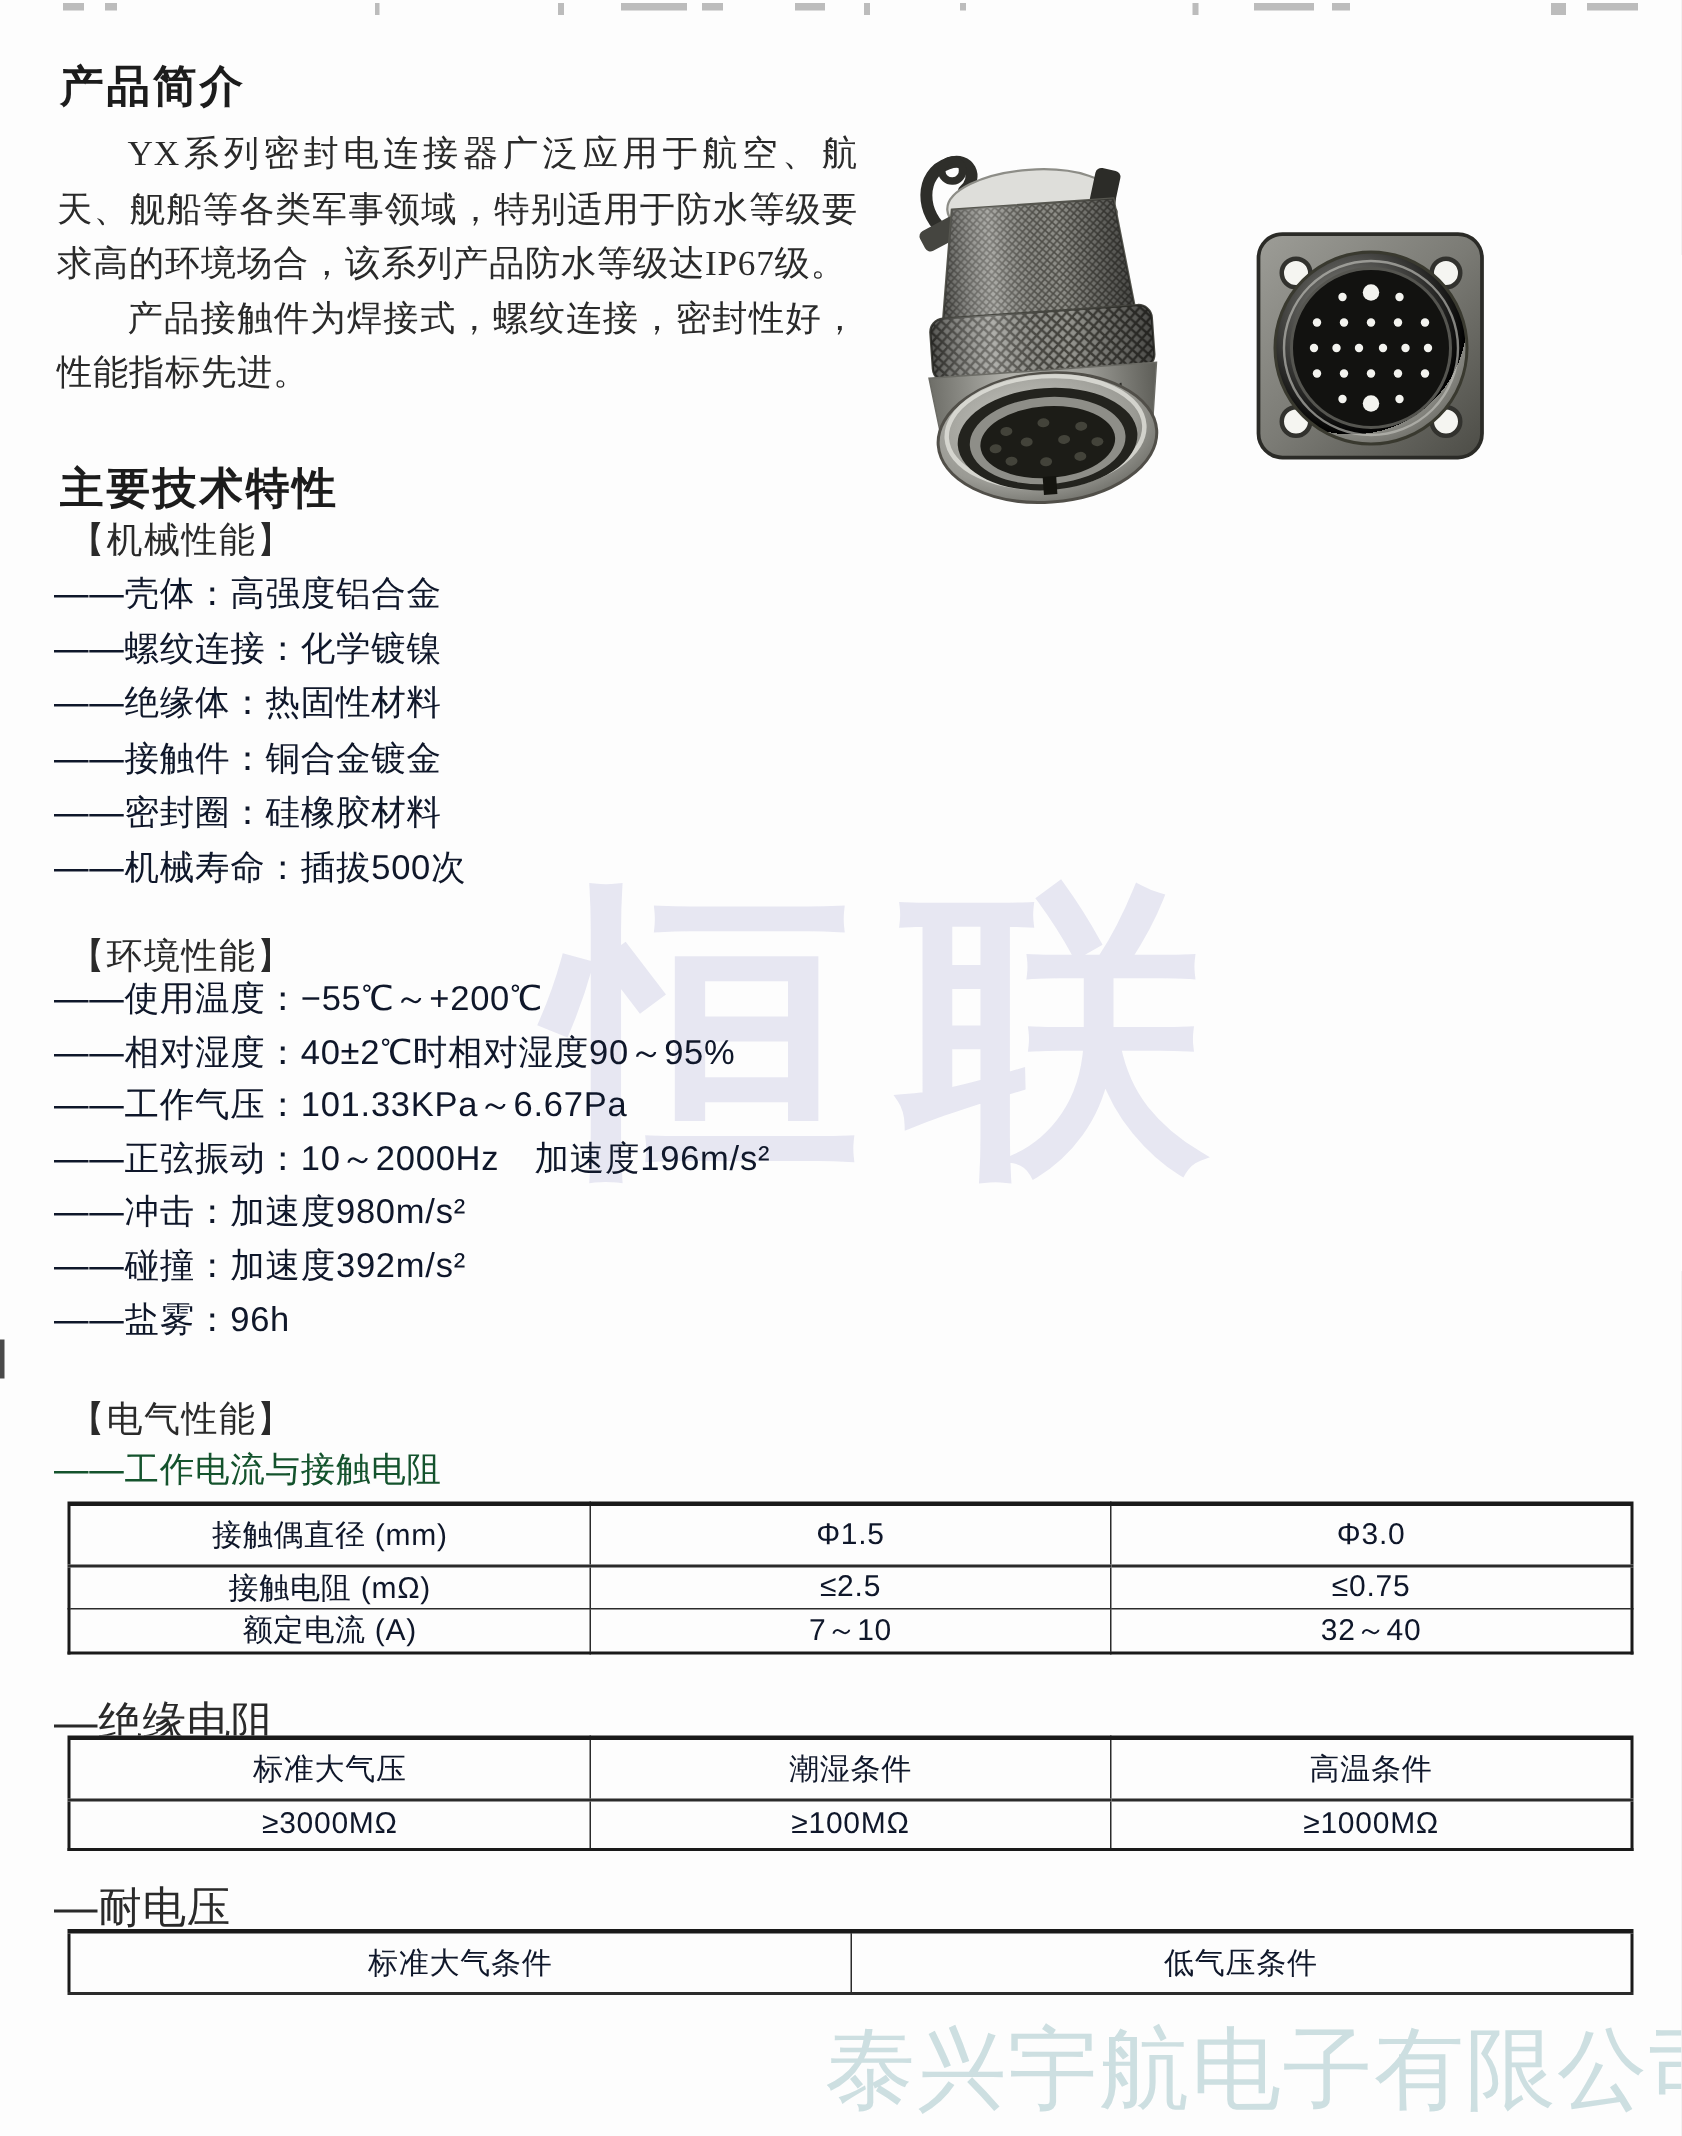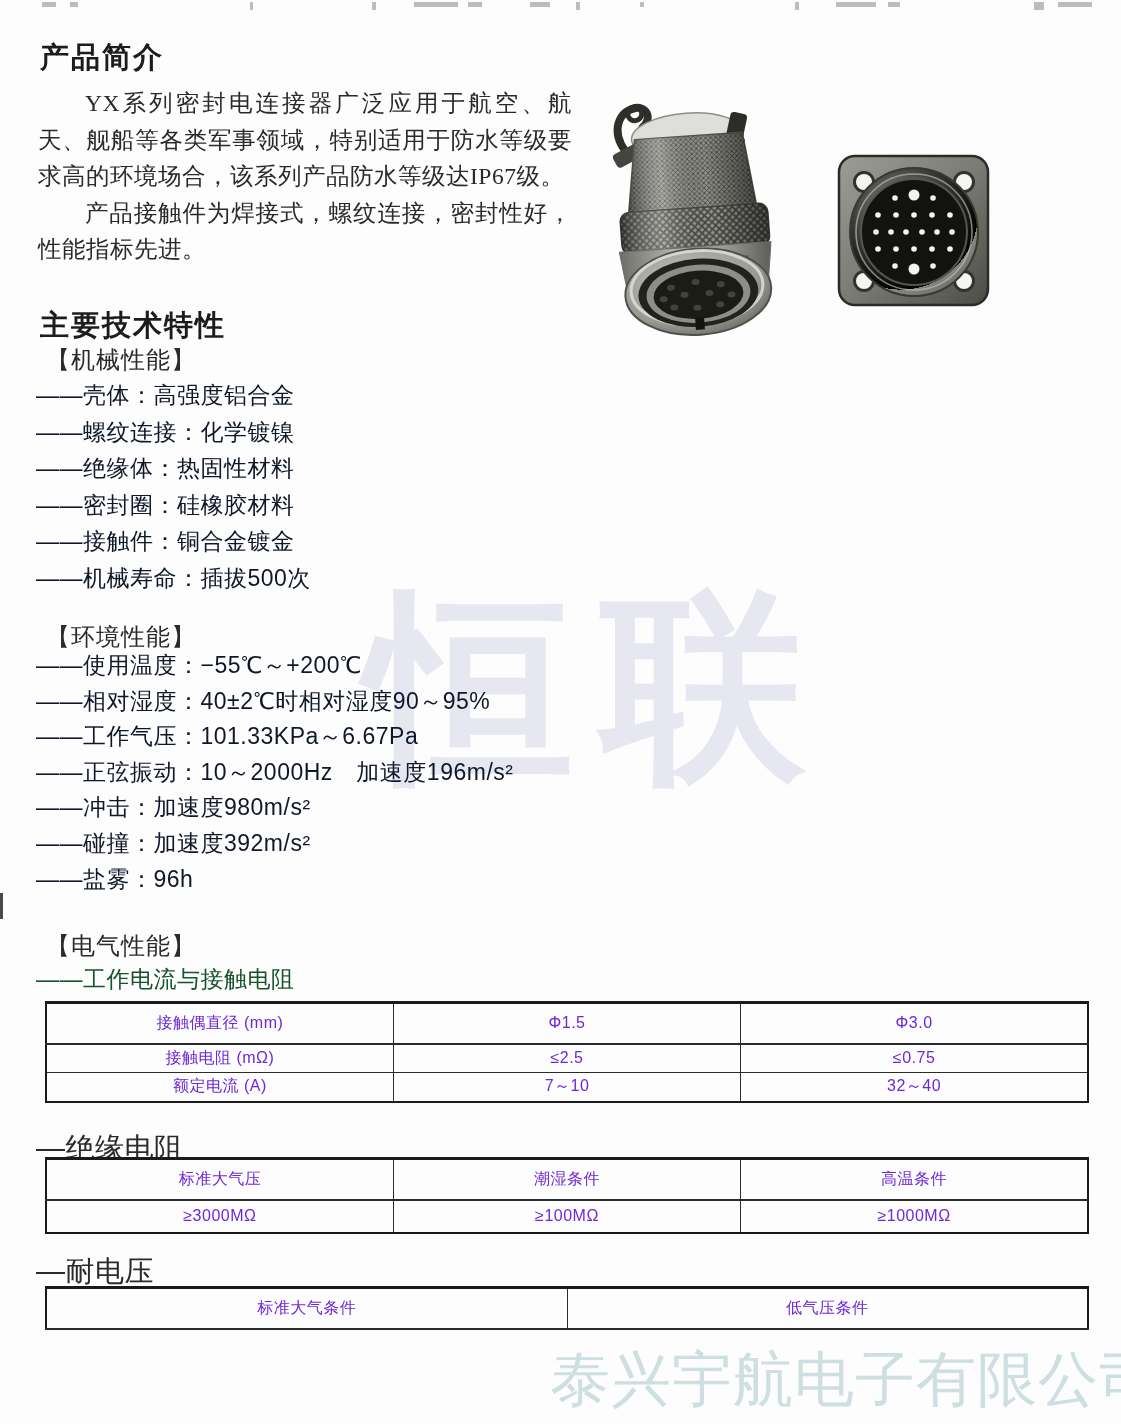--- a/index.html
+++ b/index.html
@@ -25,21 +25,21 @@
   ul.items { list-style:none; font-size:23px; letter-spacing:0.5px; color:#0f172a; }
   ul.items li { white-space:nowrap; }
   .mech li { line-height:36.5px; }
   .env  li { line-height:35.6px; }
   .sub-line { font-size:23px; color:#14532d; letter-spacing:0.5px; }
   .tbl-label { font-size:29px; color:#2a2a2a; letter-spacing:0.5px; }
   
   table.spec { border-collapse:collapse; width:1044px; table-layout:fixed; background:#fdfdfd; }
   table.spec td {
     border:1.5px solid #2b2b2b; text-align:center; vertical-align:middle;
-    font-size:16px; color:#6d28d9; letter-spacing:0.5px; padding:0 6px;
+    font-size:20px; color:#0f172a; letter-spacing:0.5px; padding:0 6px;
   }
   table.spec { border:2.5px solid #1a1a1a; border-top-width:3.5px; }
   table.spec tr.hdr td { height:41px; border-bottom-width:2.5px; }
   .r29 td { height:29px; }
   .r33 td { height:33px; }
   .r35 td { height:35px; }
   
   .photo { position:absolute; z-index:2; }
 </style>
 </head>
@@ -188,22 +188,22 @@
     </g>
   </svg>
 
   <h1 class="z sec-title" style="left:40px; top:306px;">主要技术特性</h1>
 
   <div class="z bracket-head" style="left:46px; top:344px;">【机械性能】</div>
   <ul class="z items mech" style="left:36px; top:377px;">
     <li>——壳体：高强度铝合金</li>
     <li>——螺纹连接：化学镀镍</li>
     <li>——绝缘体：热固性材料</li>
+    <li>——接触件：铜合金镀金</li>
     <li>——密封圈：硅橡胶材料</li>
-    <li>——接触件：铜合金镀金</li>
     <li>——机械寿命：插拔500次</li>
   </ul>
 
   <div class="z bracket-head" style="left:46px; top:621px;">【环境性能】</div>
   <ul class="z items env" style="left:36px; top:648px;">
     <li>——使用温度：−55℃～+200℃</li>
     <li>——相对湿度：40±2℃时相对湿度90～95%</li>
     <li>——工作气压：101.33KPa～6.67Pa</li>
     <li>——正弦振动：10～2000Hz　加速度196m/s²</li>
     <li>——冲击：加速度980m/s²</li>

